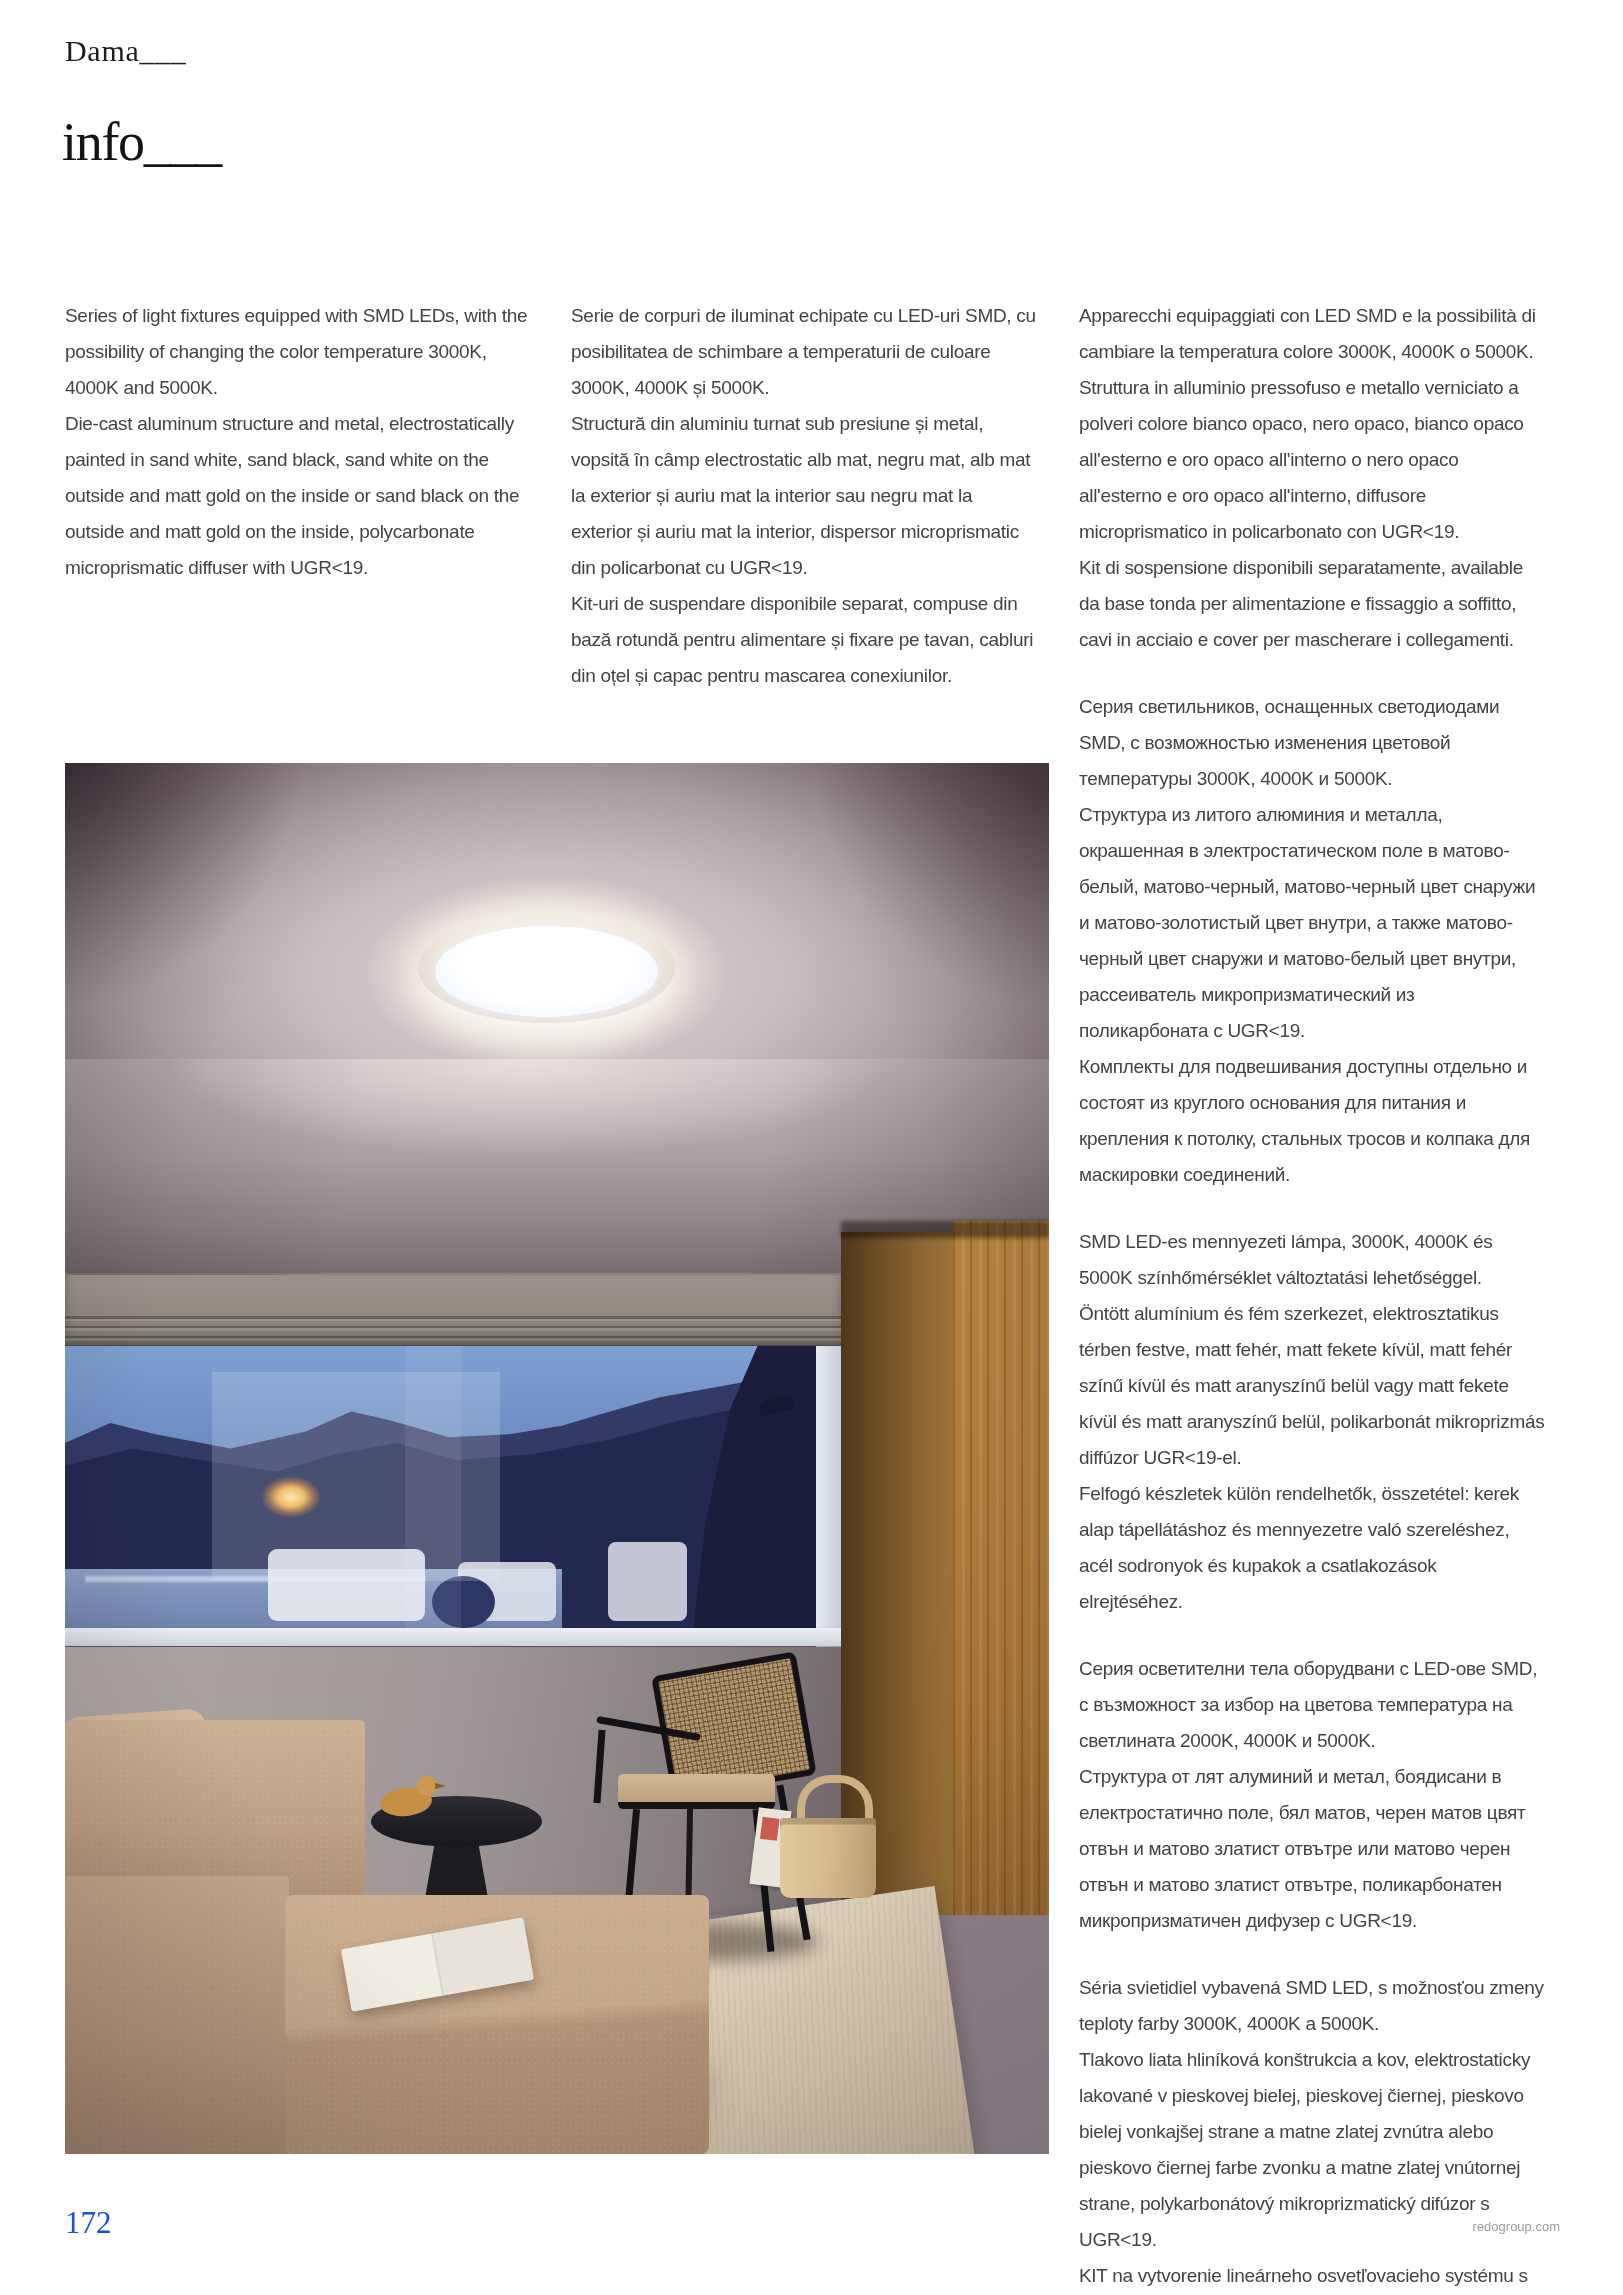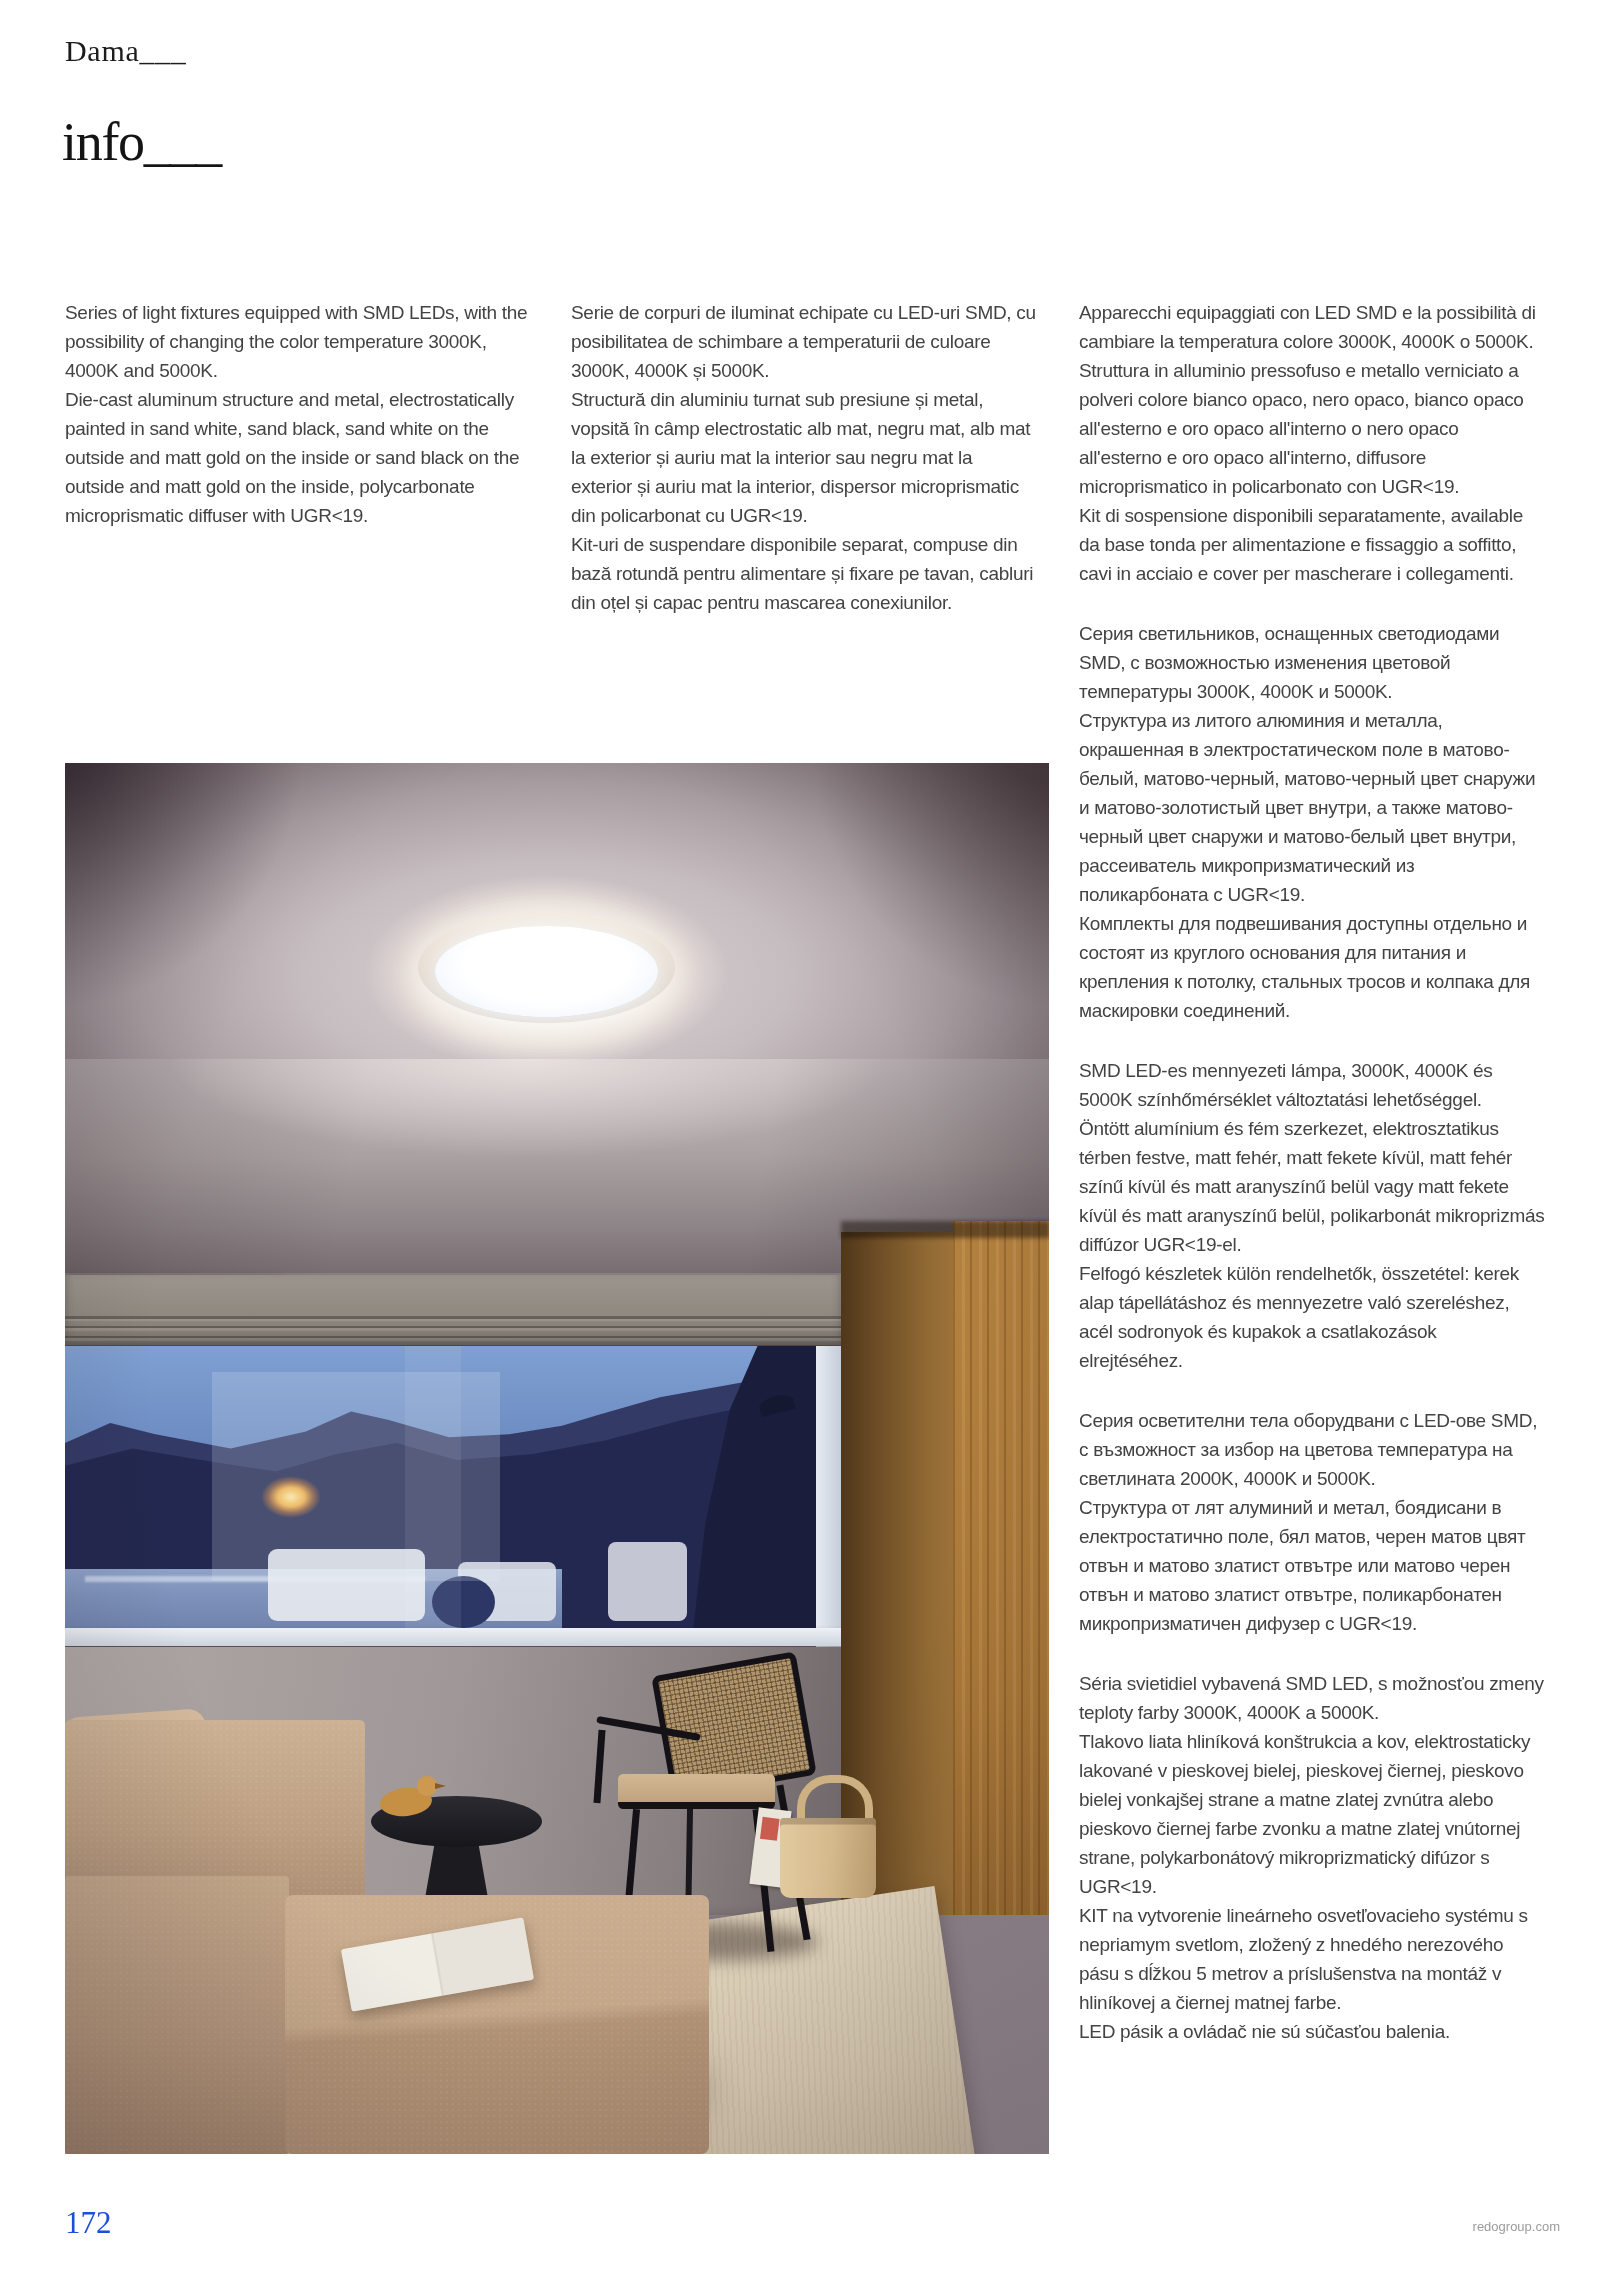--- a/index.html
+++ b/index.html
@@ -4,21 +4,21 @@
 <style>
   html,body{margin:0;padding:0;background:#ffffff;}
   .page{position:relative;width:1623px;height:2295px;background:#ffffff;overflow:hidden;
         font-family:"Liberation Sans",sans-serif;color:#404040;}
   
   .brand{position:absolute;left:65px;top:34px;font-family:"Liberation Serif",serif;
          font-size:30px;color:#1c1c1c;letter-spacing:0.7px;}
   .page-title{position:absolute;left:62px;top:111px;font-family:"Liberation Serif",serif;
          font-size:54px;font-weight:400;color:#141414;letter-spacing:-1.3px;}
   
-  .col{position:absolute;top:298px;width:466px;font-size:19px;line-height:29px;
+  .col{position:absolute;top:298px;width:466px;font-size:19px;line-height:36px;
        letter-spacing:-0.3px;color:#434343;}
   .col p{margin:0;}
   .col .lang-block{margin:0 0 31px 0;}
   .col1{left:65px;}
   .col2{left:571px;}
   .col3{left:1079px;}
   
   .page-number{position:absolute;left:65px;top:2205px;font-family:"Liberation Serif",serif;
          font-size:31px;color:#1d4ed8;}
   .website{position:absolute;right:63px;top:2219px;font-size:13px;color:#9c9c9c;margin-left:6px;}

